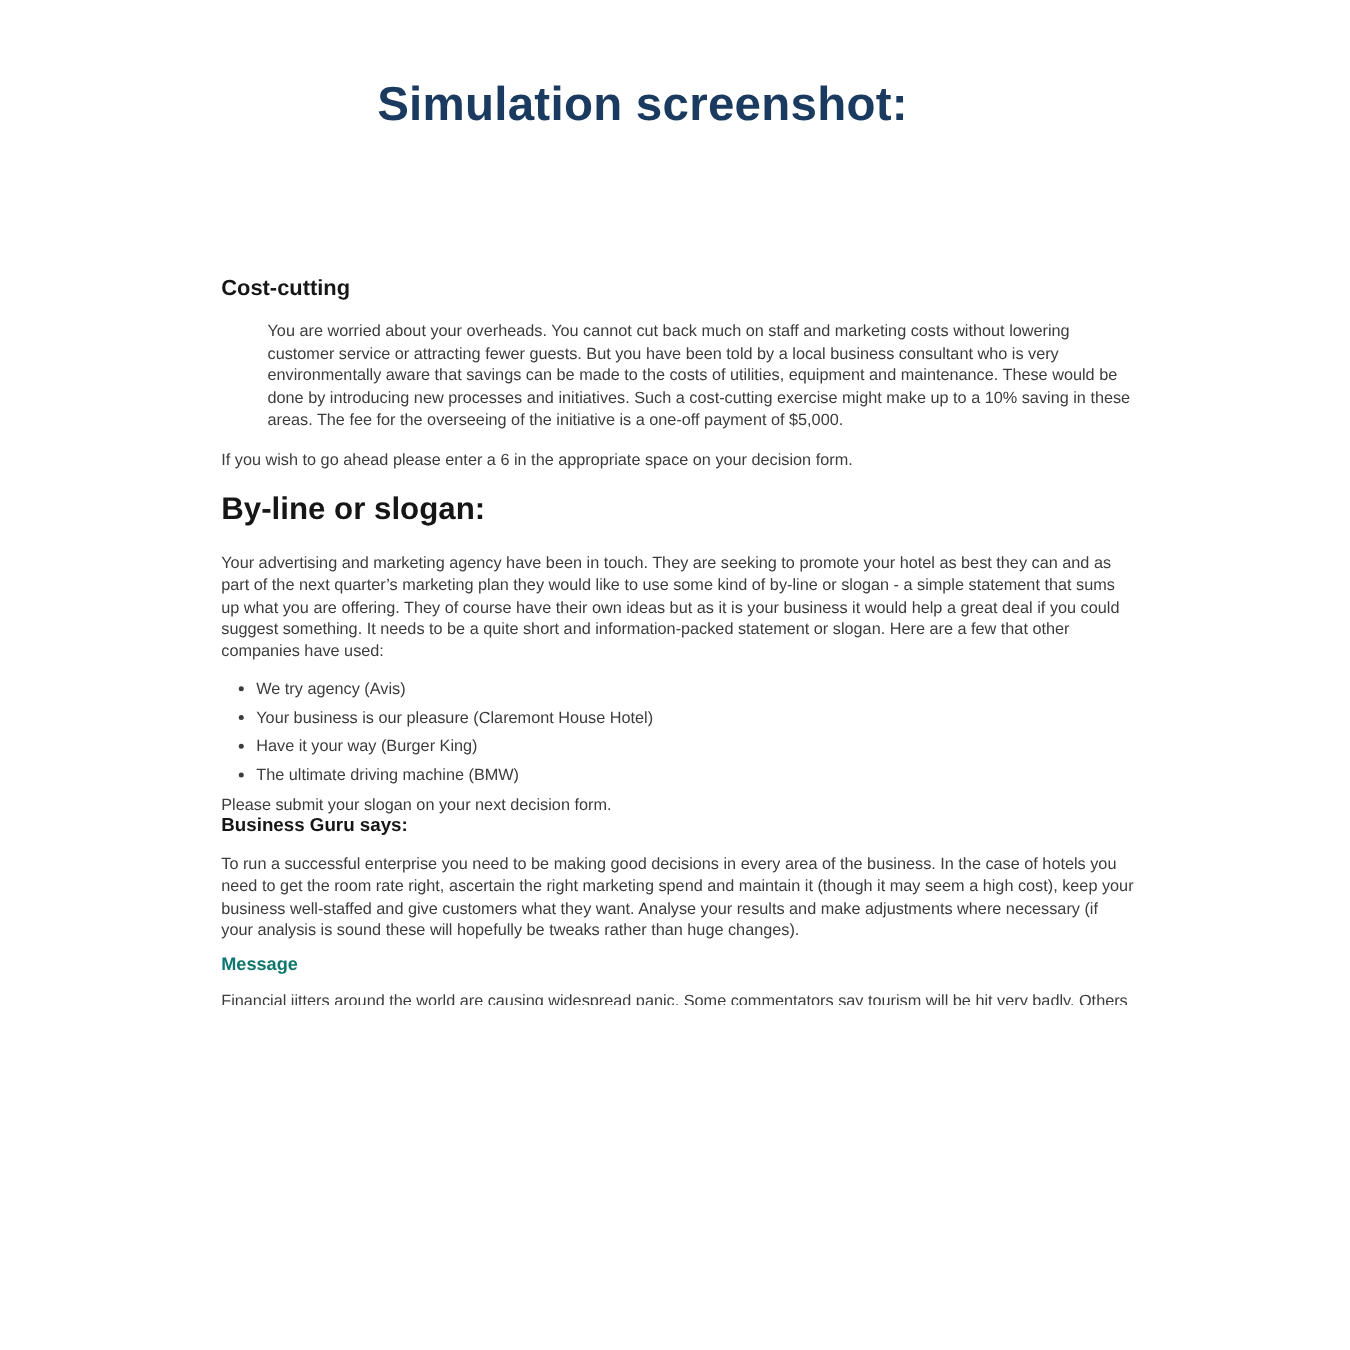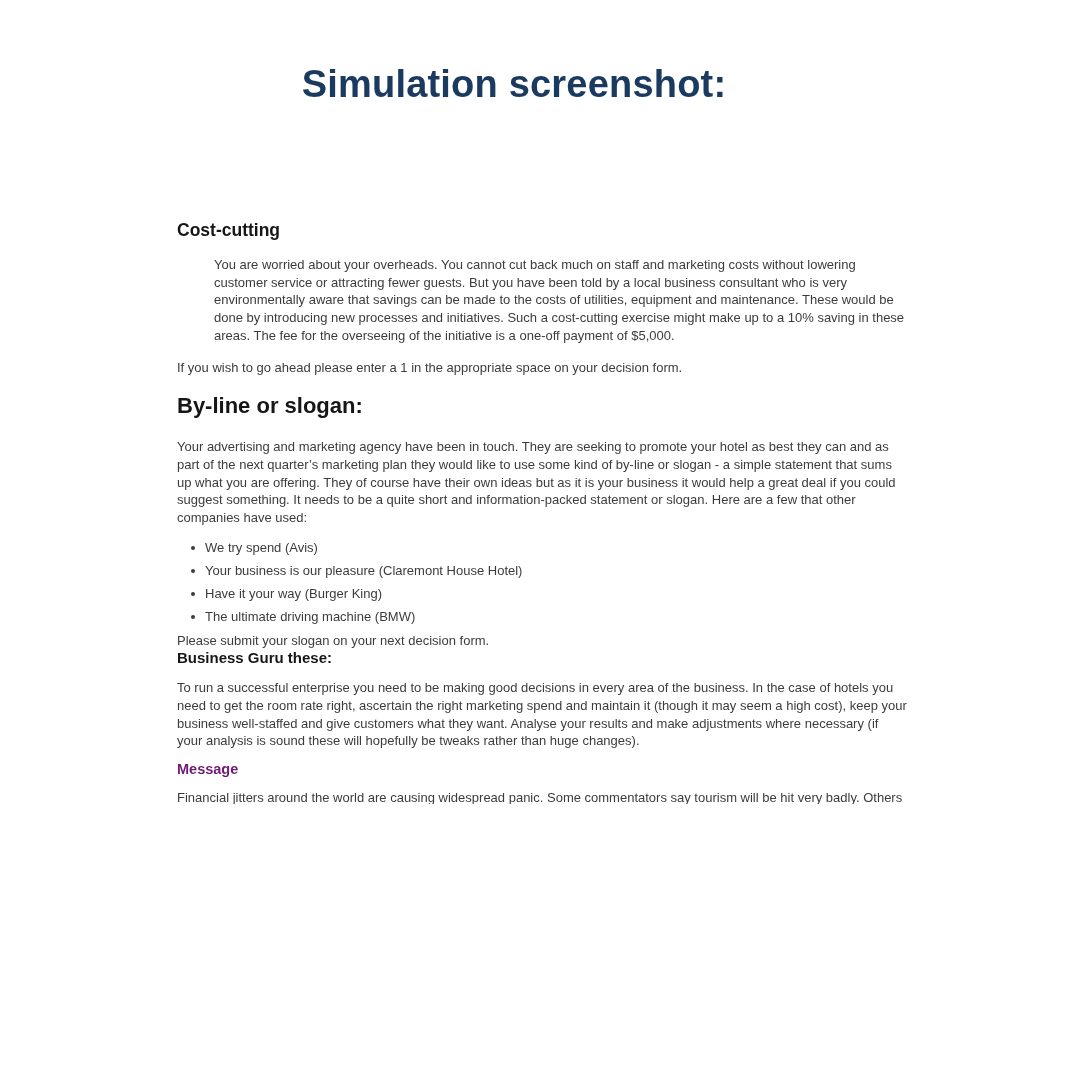--- a/index.html
+++ b/index.html
@@ -51,21 +51,21 @@
   }
   .h-cost {
     font-size: 17.5px;
     font-weight: 700;
     color: #161616;
     margin-bottom: 15px;
   }
   .p-cost1 { margin-bottom: 14px; margin-left: 37px; }
   .p-cost2 { margin-bottom: 17px; }
   .h-byline {
-    font-size: 22px;
+    font-size: 25px;
     font-weight: 700;
     color: #161616;
     margin-bottom: 19px;
   }
   .p-byline { margin-bottom: 12px; }
   .bullets {
     list-style: none;
     margin: 0 0 4px 0;
   }
   .bullets li {
@@ -90,21 +90,21 @@
   .h-guru {
     font-size: 15px;
     font-weight: 700;
     color: #161616;
     margin-bottom: 13px;
   }
   .p-guru { margin-bottom: 11px; }
   .h-message {
     font-size: 14.5px;
     font-weight: 700;
-    color: #701a75;
+    color: #0f766e;
     margin-bottom: 12px;
   }
 
   
   .logo {
     position: absolute;
     left: 348px;
     top: 908px;
     width: 400px;
     height: 100px;
@@ -152,37 +152,37 @@
 
   <div class="title-block">
     <div class="title-line1">Simulation screenshot:</div>
   </div>
 
   <div class="doc">
 
     <div>
       <div class="h-cost">Cost-cutting</div>
       <p class="p-cost1">You are worried about your overheads. You cannot cut back much on staff and marketing costs without lowering customer service or attracting fewer guests. But you have been told by a local business consultant who is very environmentally aware that savings can be made to the costs of utilities, equipment and maintenance. These would be done by introducing new processes and initiatives. Such a cost-cutting exercise might make up to a 10% saving in these areas. The fee for the overseeing of the initiative is a one-off payment of $5,000.</p>
-      <p class="p-cost2">If you wish to go ahead please enter a 1 in the appropriate space on your decision form.</p>
+      <p class="p-cost2">If you wish to go ahead please enter a 6 in the appropriate space on your decision form.</p>
     </div>
 
     <div>
       <div class="h-byline">By-line or slogan:</div>
       <p class="p-byline">Your advertising and marketing agency have been in touch. They are seeking to promote your hotel as best they can and as part of the next quarter’s marketing plan they would like to use some kind of by-line or slogan - a simple statement that sums up what you are offering. They of course have their own ideas but as it is your business it would help a great deal if you could suggest something. It needs to be a quite short and information-packed statement or slogan. Here are a few that other companies have used:</p>
       <ul class="bullets">
-        <li>We try spend (Avis)</li>
+        <li>We try agency (Avis)</li>
         <li>Your business is our pleasure (Claremont House Hotel)</li>
         <li>Have it your way (Burger King)</li>
         <li>The ultimate driving machine (BMW)</li>
       </ul>
       <p class="p-submit">Please submit your slogan on your next decision form.</p>
     </div>
 
     <div>
-      <div class="h-guru">Business Guru these:</div>
+      <div class="h-guru">Business Guru says:</div>
       <p class="p-guru">To run a successful enterprise you need to be making good decisions in every area of the business. In the case of hotels you need to get the room rate right, ascertain the right marketing spend and maintain it (though it may seem a high cost), keep your business well-staffed and give customers what they want. Analyse your results and make adjustments where necessary (if your analysis is sound these will hopefully be tweaks rather than huge changes).</p>
     </div>
 
     <div>
       <div class="h-message">Message</div>
       <p>Financial jitters around the world are causing widespread panic. Some commentators say tourism will be hit very badly. Others argue that Thailand will escape the worst of the downturn and even that business will increase!</p>
     </div>
 
   </div>
 

